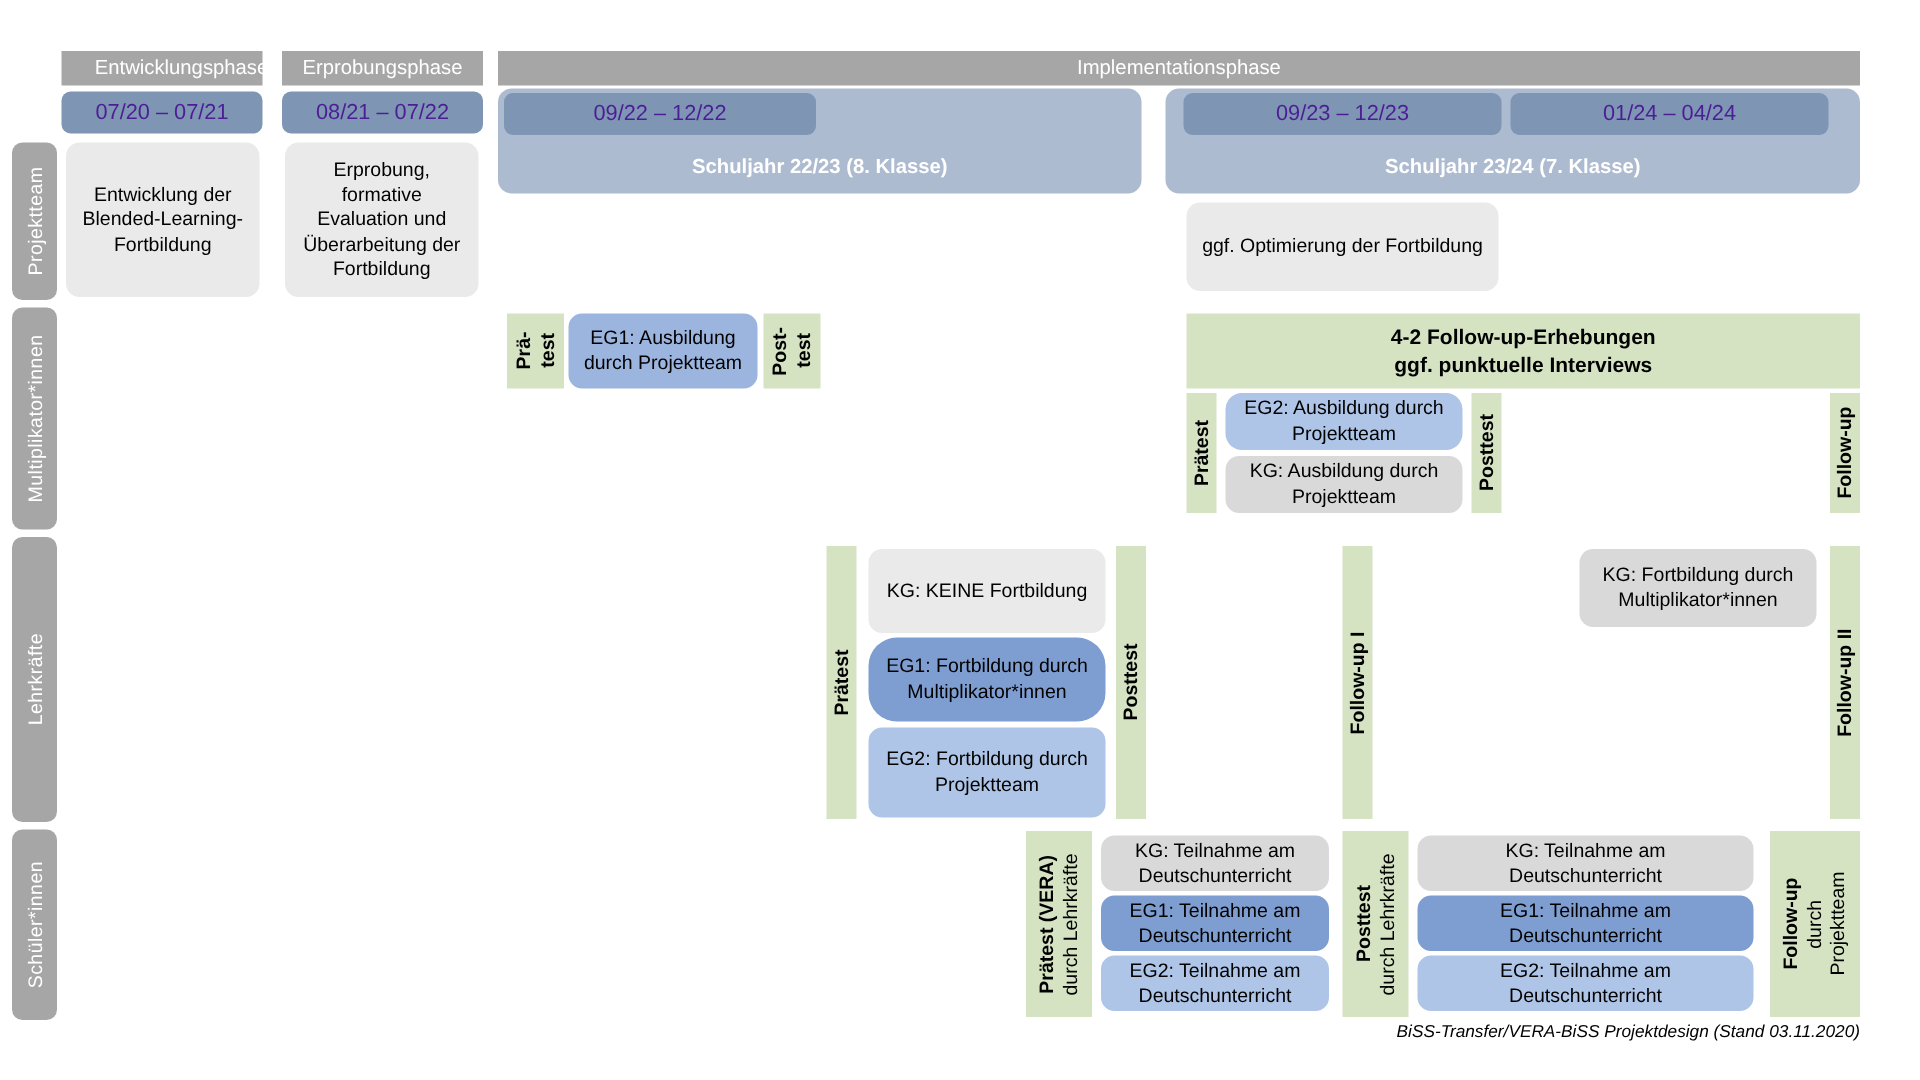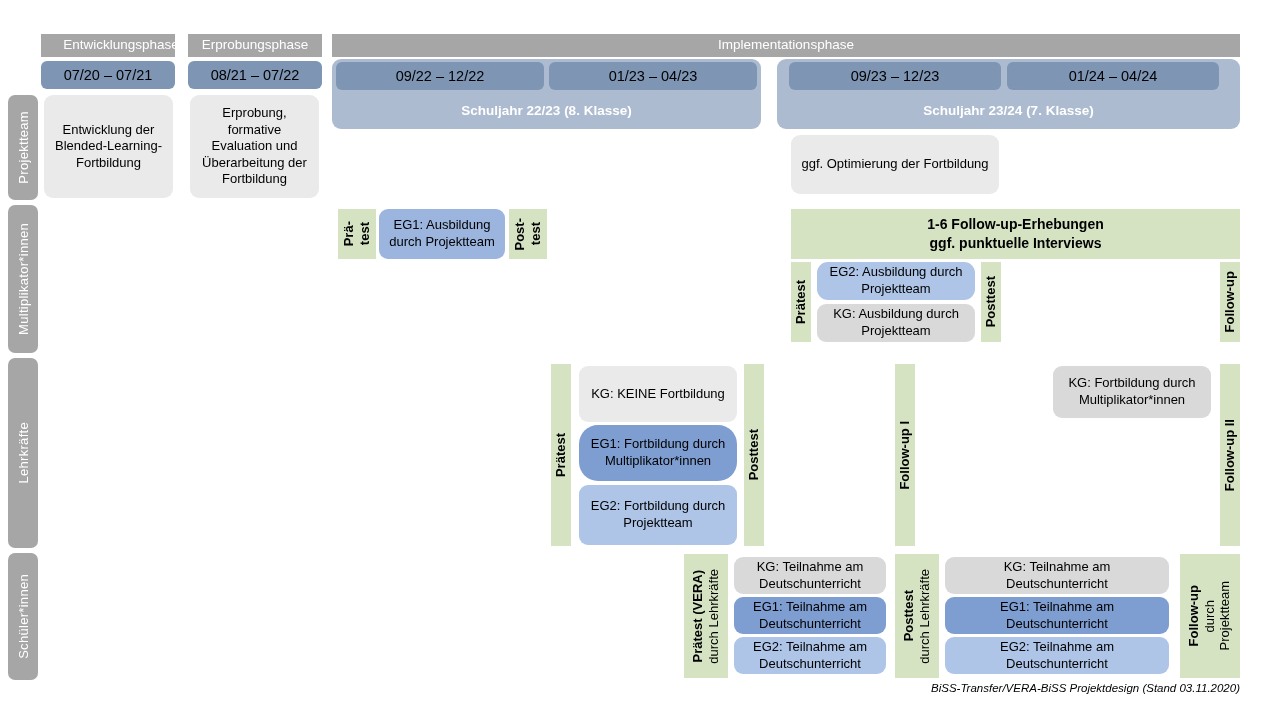--- a/index.html
+++ b/index.html
@@ -29,21 +29,21 @@
     display: flex;
     align-items: center;
     justify-content: center;
     text-align: center;
     line-height: 1.1;
   }
 
   
   .date-pill {
     background: #7e95b4;
-    color: #000000;
+    color: #4c1d95;
     font-size: 14.5px;
     border-radius: 6px;
     display: flex;
     align-items: center;
     justify-content: center;
     text-align: center;
   }
 
   
   .schuljahr {
@@ -148,21 +148,20 @@
 
   <div class="abs phase-head" style="left:41px;  top:34px; width:134px; height:23px;padding-left:26px;">Entwicklungsphase</div>
   <div class="abs phase-head" style="left:188px; top:34px; width:134px; height:23px;">Erprobungsphase</div>
   <div class="abs phase-head" style="left:332px; top:34px; width:908px; height:23px;">Implementationsphase</div>
 
   <div class="abs date-pill" style="left:41px;  top:61px; width:134px; height:28px;">07/20 – 07/21</div>
   <div class="abs date-pill" style="left:188px; top:61px; width:134px; height:28px;">08/21 – 07/22</div>
 
   <div class="abs schuljahr" style="left:332px; top:59px; width:429px; height:70px;">
     <div class="abs date-pill" style="left:4px; top:3px; width:208px; height:28px;">09/22 – 12/22</div>
-    <div class="abs date-pill" style="left:217px; top:3px; width:208px; height:28px;">01/23 – 04/23</div>
     <div class="abs schuljahr-label" style="left:0px; top:34px; width:429px; height:34px;">Schuljahr 22/23 (8. Klasse)</div>
   </div>
 
   <div class="abs schuljahr" style="left:777px; top:59px; width:463px; height:70px;">
     <div class="abs date-pill" style="left:12px; top:3px; width:212px; height:28px;">09/23 – 12/23</div>
     <div class="abs date-pill" style="left:230px; top:3px; width:212px; height:28px;">01/24 – 04/24</div>
     <div class="abs schuljahr-label" style="left:0px; top:34px; width:463px; height:34px;">Schuljahr 23/24 (7. Klasse)</div>
   </div>
 
   <div class="abs row-label" style="left:8px; top:95px; width:30px; height:105px;">
@@ -190,21 +189,21 @@
   </div>
   <div class="abs box blue-md" style="left:379px; top:209px; width:126px; height:50px;">EG1: Ausbildung durch Projektteam</div>
   <div class="abs green" style="left:509px; top:209px; width:38px; height:50px;">
     <div class="vstack">
       <span class="vtext">Post-</span>
       <span class="vtext">test</span>
     </div>
   </div>
 
   <div class="abs green-banner" style="left:791px; top:209px; width:449px; height:50px;">
-    <span>1-6 Follow-up-Erhebungen</span>
+    <span>4-2 Follow-up-Erhebungen</span>
     <span>ggf. punktuelle Interviews</span>
   </div>
 
   <div class="abs green" style="left:791px; top:262px; width:20px; height:80px;">
     <span class="vtext">Prätest</span>
   </div>
   <div class="abs box blue-lt" style="left:817px; top:262px; width:158px; height:38px;border-radius:11px;">EG2: Ausbildung durch Projektteam</div>
   <div class="abs box grey-md" style="left:817px; top:304px; width:158px; height:38px;">KG: Ausbildung durch Projektteam</div>
   <div class="abs green" style="left:981px; top:262px; width:20px; height:80px;">
     <span class="vtext">Posttest</span>

